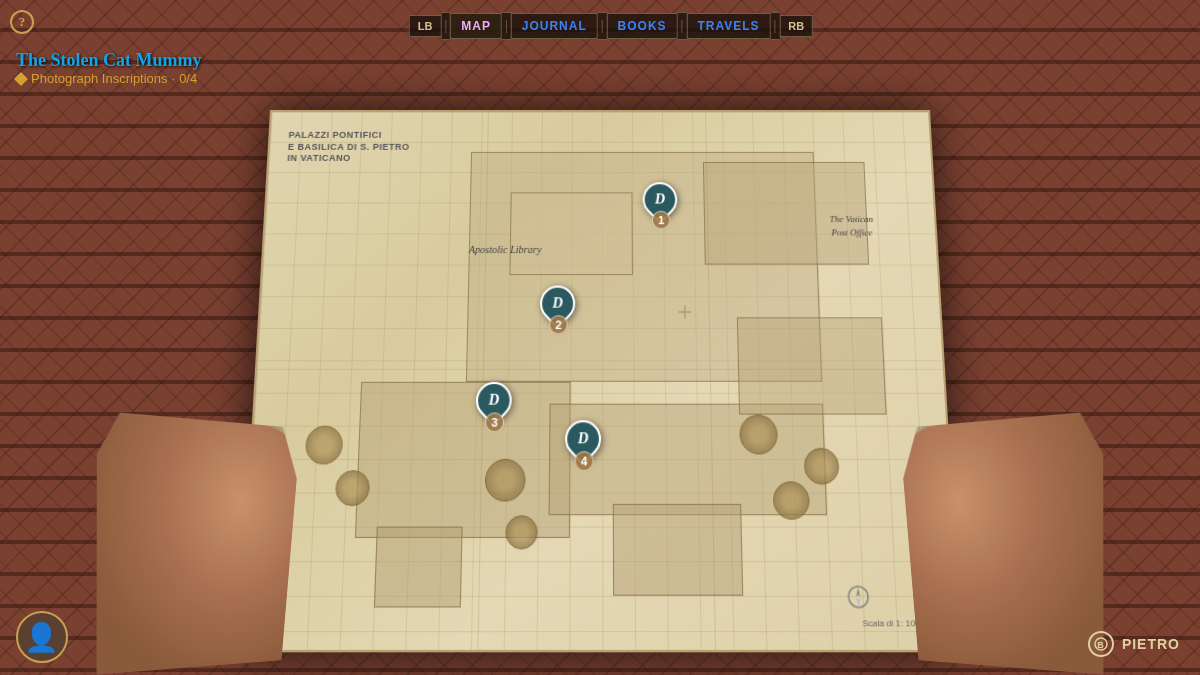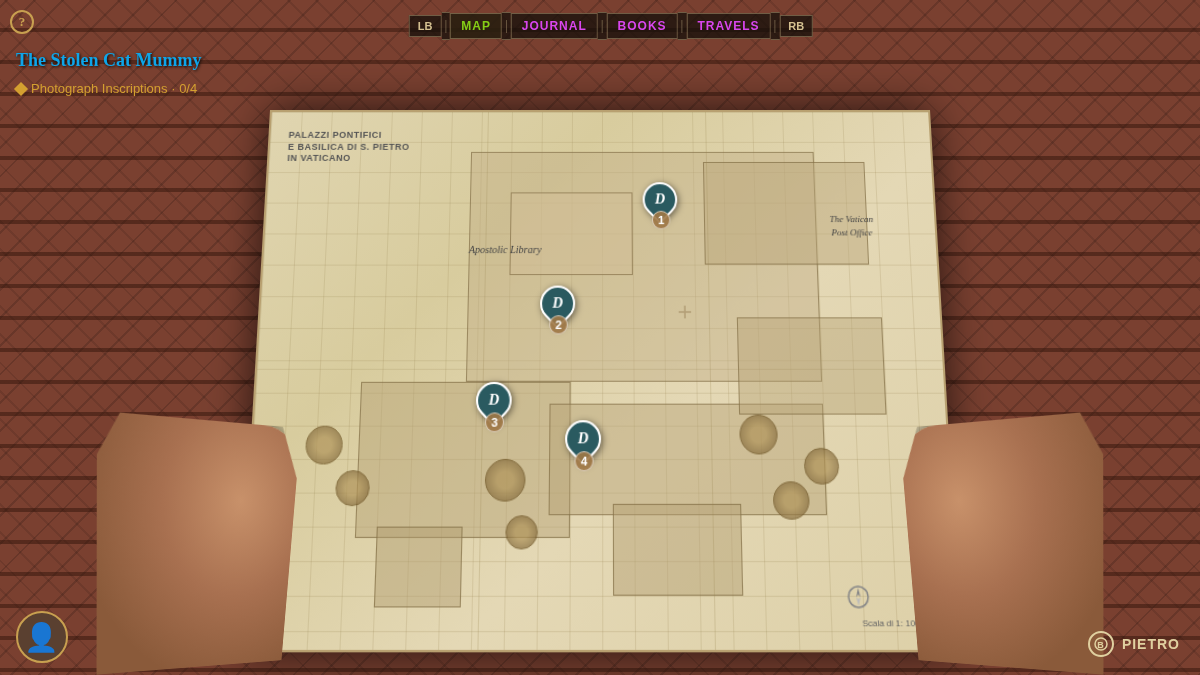--- a/index.html
+++ b/index.html
@@ -54,32 +54,32 @@
       display: flex;
       align-items: center;
       gap: 0;
       z-index: 100;
       margin-left: 11px;
     }
 
     .nav-button {
       background: rgba(20,15,10,0.75);
       border: 1px solid rgba(180,160,120,0.5);
-      color: #d946ef;
+      color: #3b82f6;
       padding: 5px 10px;
       font-size: 12px;
       font-family: 'Arial', sans-serif;
       font-weight: bold;
       letter-spacing: 1px;
       cursor: pointer;
       text-transform: uppercase;
     }
 
     .nav-button.active {
-      color: #84cc16;
+      color: #f0abfc;
       background: rgba(40,30,15,0.9);
     }
 
     .nav-lb, .nav-rb {
       background: rgba(20,15,10,0.75);
       border: 1px solid rgba(180,160,120,0.5);
       color: #d4c090;
       padding: 4px 8px;
       font-size: 11px;
       font-family: 'Arial', sans-serif;
@@ -112,21 +112,21 @@
       text-shadow: 1px 1px 3px rgba(0,0,0,0.9);
     }
 
     .quest-subtitle {
       color: #d4a030;
       font-size: 13px;
       font-family: 'Arial', sans-serif;
       display: flex;
       align-items: center;
       gap: 5px;
-      margin-top: 10px;
+      margin-top: 0;
     }
 
     .diamond-icon {
       width: 10px;
       height: 10px;
       background: #d4a030;
       transform: rotate(45deg);
       display: inline-block;
     }
 

